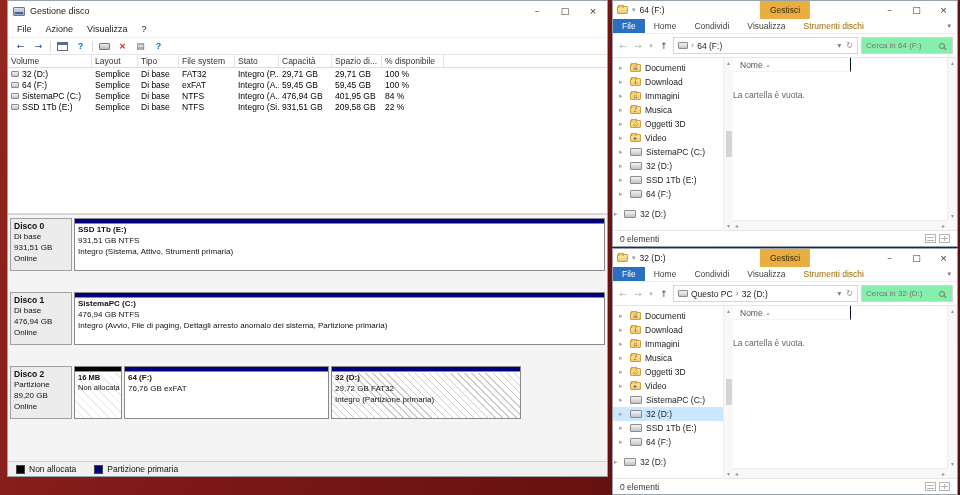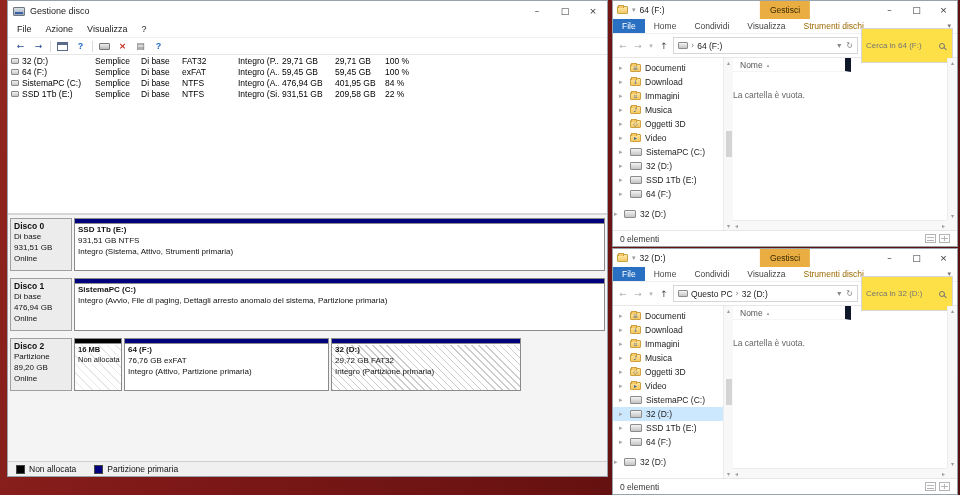--- a/index.html
+++ b/index.html
@@ -30,21 +30,21 @@
 
   .dm-tablearea{height:158px;flex:none;overflow:hidden;background:#fff}
   .dm-thead{display:flex;height:13px;align-items:stretch;border-bottom:1px solid #dcdcdc}
   .th{padding-left:3px;border-right:1px solid #e4e4e4;display:flex;align-items:center;color:#333;font-size:8.5px;white-space:nowrap;overflow:hidden}
   .c0{width:84px}.c1{width:46px}.c2{width:41px}.c3{width:56px}.c4{width:44px}.c5{width:53px}.c6{width:50px}.c7{width:62px}
   .dm-row{display:flex;height:11px;align-items:center;font-size:8.5px;color:#000}
   .td{padding-left:3px;white-space:nowrap;overflow:hidden;display:flex;align-items:center}
   .vol-ico{display:inline-block;width:8px;height:6px;border:1px solid #8a8a8a;background:linear-gradient(#f0f0f0,#c7c7c7);margin-right:3px;border-radius:1px;flex:none}
 
   .dm-graph{flex:1;background:#f4f4f4;border-top:2px solid #d7d7d7;padding:3px 2px 0 2px;overflow:hidden}
-  .disk-row{display:flex;height:53px;margin-bottom:7px}
+  .disk-row{display:flex;height:53px;margin-bottom:21px}
   .disk-info{width:62px;flex:none;border:1px solid #a0a0a0;background:#ececec;padding:2px 3px;font-size:8px;line-height:1.35;color:#111}
   .dname{font-weight:bold;font-size:8.5px}
   .disk-parts{flex:1;display:flex;margin-left:2px;min-width:0}
   .part{border:1px solid #8a8a8a;margin-right:2px;display:flex;flex-direction:column;position:relative;background:#fff}
   .part.grow{flex:1;margin-right:0}
   .part-strip{height:5px;background:#00007e;flex:none;border-bottom:1px solid #8a8a8a}
   .part.unalloc .part-strip{background:#000}
   .part-body{padding:1px 3px;font-size:8px;line-height:1.35;color:#111;white-space:nowrap;overflow:hidden}
   .part.unalloc .part-body{font-size:7.5px}
   .part-title{font-weight:bold}
@@ -76,41 +76,41 @@
   .ribbon-caret{margin-left:auto;display:flex;align-items:center;padding-right:6px;color:#777;font-size:7px}
   .ex-addr{height:24px;display:flex;align-items:center;gap:3px;padding:0 4px;border-bottom:1px solid #e7e7e7}
   .nav-ico{font-size:9px;color:#b5b5b5;width:12px;text-align:center;flex:none}
   .nav-ico.dark{color:#444}
   .nav-ico.sm{font-size:7px;width:8px}
   .addr-box{flex:1;height:17px;border:1px solid #d6d6d6;display:flex;align-items:center;gap:3px;padding:0 4px;font-size:8.5px;color:#222;background:#fff;min-width:0;white-space:nowrap;overflow:hidden}
   .crumb-sep{color:#777;font-size:8px}
   .addr-right{margin-left:auto;display:flex;gap:5px;color:#888;font-size:8px}
   .ico-drive{width:12px;height:8px;border:1px solid #8c8c8c;background:linear-gradient(#f4f4f4,#c4c4c4);border-radius:1px;flex:none}
   .ico-drive.sm{width:10px;height:7px}
-  .search-box{width:92px;height:35px;border:1px solid #d6d6d6;display:flex;align-items:center;padding:0 4px;background:#fde047;flex:none}
+  .search-box{width:92px;height:17px;border:1px solid #d6d6d6;display:flex;align-items:center;padding:0 4px;background:#86efac;flex:none}
   .search-box input{border:none;outline:none;width:100%;font-size:8px;color:#777;font-family:"Liberation Sans",sans-serif;background:transparent}
   .mag{width:6px;height:6px;border:1px solid #777;border-radius:50%;position:relative;flex:none;margin-left:2px;margin-right:3px}
   .mag::after{content:"";position:absolute;width:4px;height:1px;background:#777;transform:rotate(45deg);right:-3px;bottom:-1px}
   .ex-body{position:absolute;top:57px;left:0;right:0;bottom:16px;display:flex}
   .ex-side{width:110px;flex:none;padding-top:3px;overflow:hidden}
   .side-item{height:14px;display:flex;align-items:center;gap:4px;padding-left:17px;font-size:8.5px;color:#222;position:relative;white-space:nowrap}
   .side-item .chev{position:absolute;left:6px;color:#a6a6a6;font-size:7px}
   .side-item.root{padding-left:11px}
   .side-item.root .chev{left:1px}
   .side-item.selected{background:#cce8ff}
   .side-item.gap{margin-top:6px}
   .ico-folder{width:11px;height:8px;background:linear-gradient(#ffe29b,#f5c963);border:1px solid #cfa040;border-radius:1px;position:relative;flex:none}
   .ico-folder::before{content:"";position:absolute;top:-2px;left:0;width:4px;height:2px;background:#f5c963;border:1px solid #cfa040;border-bottom:none}
   .ico-folder.ov::after{position:absolute;inset:-1px 0 0 0;display:flex;align-items:center;justify-content:center;font-size:6px;line-height:1;color:#44699c;font-family:"DejaVu Sans","Liberation Sans",sans-serif}
   .ov-doc::after{content:"≡"} .ov-down::after{content:"↓"} .ov-img::after{content:"▫"}
   .ov-mus::after{content:"♪"} .ov-3d::after{content:"◇"} .ov-vid::after{content:"▸"}
   .vscroll{width:10px;flex:none;background:#f8f8f8;border-left:1px solid #ececec;display:flex;flex-direction:column;align-items:center;justify-content:space-between;padding:1px 0;font-size:6px;color:#9a9a9a}
   .vthumb{width:6px;height:26px;background:#d4d4d4}
   .ex-main{flex:1;position:relative;min-width:0}
-  .colhead{position:absolute;top:0;left:0;height:14px;width:118px;border-right:6px solid #0f172a;border-bottom:1px solid #f4f4f4;display:flex;align-items:center;gap:4px;padding-left:7px;font-size:8.5px;color:#555}
+  .colhead{position:absolute;top:0;left:0;height:14px;width:118px;border-right:1px solid #0f172a;border-bottom:1px solid #f4f4f4;display:flex;align-items:center;gap:4px;padding-left:7px;font-size:8.5px;color:#555}
   .sort{font-size:5px;color:#999}
   .empty-msg{position:absolute;top:32px;left:0;right:10px;text-align:left;font-size:8.5px;color:#666}
   .hscroll{position:absolute;left:0;right:10px;bottom:0;height:10px;background:#f8f8f8;border-top:1px solid #ececec;display:flex;align-items:center;justify-content:space-between;font-size:6px;color:#9a9a9a;padding:0 2px}
   .vscroll2{position:absolute;top:0;bottom:10px;right:0;width:10px;background:#f8f8f8;border-left:1px solid #ececec;display:flex;flex-direction:column;align-items:center;justify-content:space-between;padding:1px 0;font-size:6px;color:#9a9a9a}
   .corner{position:absolute;right:0;bottom:0;width:10px;height:10px;background:#f8f8f8}
   .ex-status{position:absolute;left:0;right:0;bottom:0;height:16px;border-top:1px solid #e7e7e7;display:flex;align-items:center;padding:0 7px;font-size:8.5px;color:#333;background:#fff}
   .status-views{margin-left:auto;display:flex;gap:3px}
   .vw{width:11px;height:9px;border:1px solid #b5b5b5;position:relative}
   .vw.lines::before{content:"";position:absolute;left:1px;right:1px;top:2px;height:1px;background:#b5b5b5;box-shadow:0 3px 0 #b5b5b5}
   .vw.grid::before{content:"";position:absolute;inset:1px;
@@ -147,20 +147,30 @@
     <span class="tbsep"></span>
     <span class="tbi">
         <span class="mini-disk"></span>
       </span>
     <span class="tbi red glyph">×</span>
     <span class="tbi gray glyph">▤</span>
     <span class="tbi blue">?</span>
   </div>
 
   <div class="dm-tablearea">
+    <div class="dm-thead">
+      <span class="th c0">Volume</span>
+      <span class="th c1">Layout</span>
+      <span class="th c2">Tipo</span>
+      <span class="th c3">File system</span>
+      <span class="th c4">Stato</span>
+      <span class="th c5">Capacità</span>
+      <span class="th c6">Spazio di...</span>
+      <span class="th c7">% disponibile</span>
+    </div>
     <div class="dm-row">
       <span class="td c0">
           <span class="vol-ico"></span>
           <span>32 (D:)</span>
         </span>
       <span class="td c1">Semplice</span>
       <span class="td c2">Di base</span>
       <span class="td c3">FAT32</span>
       <span class="td c4">Integro (P...</span>
       <span class="td c5">29,71 GB</span>
@@ -234,20 +244,21 @@
         <div class="dname">Disco 1</div>
         <div>Di base</div>
         <div>476,94 GB</div>
         <div>Online</div>
       </div>
       <div class="disk-parts">
         <div class="part grow">
           <div class="part-strip"></div>
           <div class="part-body">
             <div class="part-title">SistemaPC (C:)</div>
+            <div>476,94 GB NTFS</div>
             <div>Integro (Avvio, File di paging, Dettagli arresto anomalo del sistema, Partizione primaria)</div>
           </div>
         </div>
       </div>
     </div>
 
     <div class="disk-row">
       <div class="disk-info">
         <div class="dname">Disco 2</div>
         <div>Partizione</div>
@@ -260,21 +271,20 @@
           <div class="part-body">
             <div class="part-title">16 MB</div>
             <div>Non allocata</div>
           </div>
         </div>
         <div class="part" style="width:205px">
           <div class="part-strip"></div>
           <div class="part-body">
             <div class="part-title">64 (F:)</div>
             <div>76,76 GB exFAT</div>
-            <div>Integro (Attivo, Partizione primaria)</div>
           </div>
         </div>
         <div class="part hatched" style="width:190px">
           <div class="part-strip"></div>
           <div class="part-body">
             <div class="part-title">32 (D:)</div>
             <div>29,72 GB FAT32</div>
             <div>Integro (Partizione primaria)</div>
           </div>
         </div>

